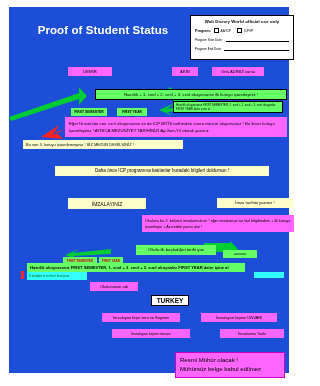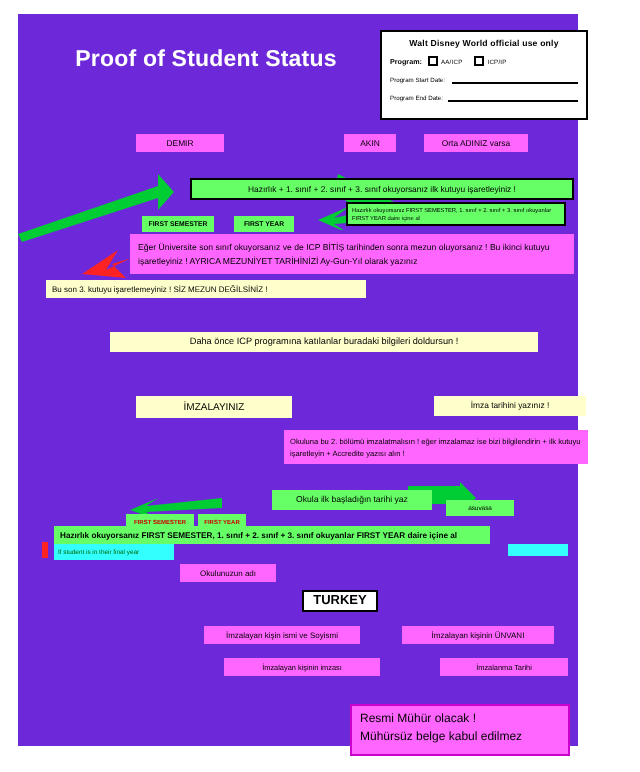--- a/index.html
+++ b/index.html
@@ -1,21 +1,21 @@
 <!DOCTYPE html>
 <html><head>
 <meta charset="utf-8">
 <style>
   html,body{margin:0;padding:0;background:#fff;}
   body{width:298px;height:386px;overflow:hidden;font-family:"Liberation Sans",sans-serif;}
 
   #page{position:relative;width:298px;height:386px;background:#ffffff;}
 
   
-  #doc{position:absolute;left:9px;top:7px;width:280px;height:366px;background:#6d28d9;}
+  #doc{position:absolute;left:9px;top:7px;width:280px;height:366px;background:#1d4ed8;}
 
   .abs{position:absolute;box-sizing:border-box;}
 
   
   #title{
     left:14px;top:17px;width:160px;
     color:#ffffff;font-weight:bold;font-size:11.5px;
     letter-spacing:.1px;text-align:center;
   }
 

